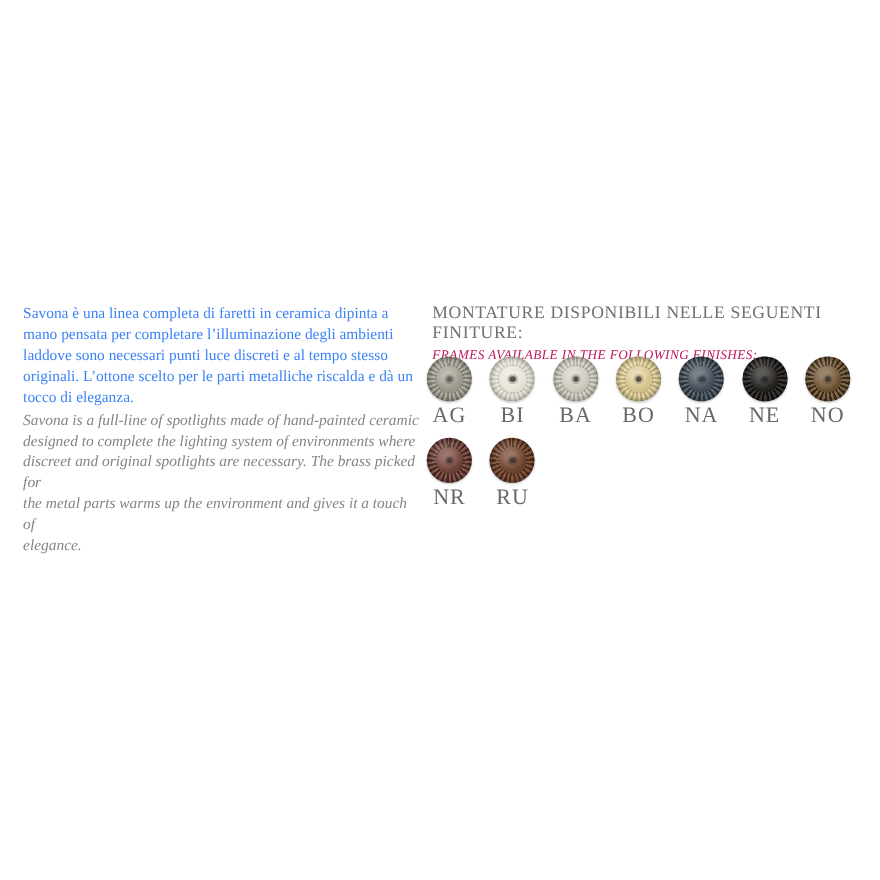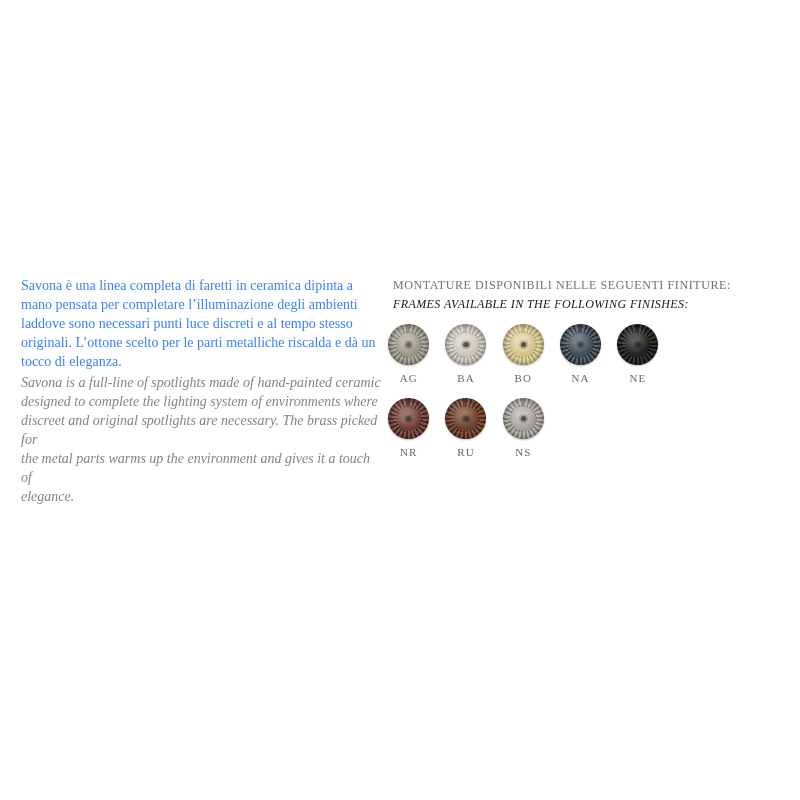--- a/index.html
+++ b/index.html
@@ -17,24 +17,24 @@
     white-space:pre-line;margin:0;
   }
   .para.en{
     font-style:italic;margin-top:2px;color:#848484;
   }
   
   .finishes-head{
     position:absolute;left:393px;top:276px;width:400px;
   }
   .finishes-head .h-it{
-    font-size:12px;line-height:18px;letter-spacing:0.6px;color:#717171;margin:0;
+    font-size:16px;line-height:18px;letter-spacing:0.6px;color:#717171;margin:0;
   }
   .finishes-head .h-en{
-    font-size:12px;line-height:18px;letter-spacing:0.4px;color:#0f172a;
+    font-size:12px;line-height:18px;letter-spacing:0.4px;color:#be185d;
     font-style:italic;margin:1px 0 0 0;
   }
   .finishes-grid{
     position:absolute;left:380px;top:324px;
     display:flex;flex-direction:column;gap:10px;
   }
   .finish-row{display:flex;}
   .cell{
     width:57.3px;display:flex;flex-direction:column;align-items:center;
   }
@@ -56,21 +56,21 @@
     background:radial-gradient(circle at 44% 38%, var(--light) 0%, var(--cone) 55%, var(--dark) 100%);
     box-shadow:0 0 3px rgba(0,0,0,.35);
   }
   .hole{
     position:absolute;left:50%;top:50%;width:22%;height:22%;
     transform:translate(-50%,-50%);border-radius:50%;
     background:var(--center);
     box-shadow:0 0 0 2px rgba(0,0,0,.22);
   }
   .code{
-    margin-top:3px;font-size:11px;line-height:20px;letter-spacing:1px;
+    margin-top:3px;font-size:20px;line-height:20px;letter-spacing:1px;
     color:#686868;
   }
 </style>
 </head>
 <body>
 
 <div class="intro">
   <p class="para it">Savona è una linea completa di faretti in ceramica dipinta a
 mano pensata per completare l’illuminazione degli ambienti
 laddove sono necessari punti luce discreti e al tempo stesso
@@ -92,20 +92,28 @@
     <div class="finish-row">
       <div class="cell">
         <div class="swatch" style="--light: #b7b3a6; --dark: #88847a; --cone: #a09c90; --center: #4a463f;">
           <div class="cone">
             <div class="hole"></div>
           </div>
         </div>
         <div class="code">AG</div>
       </div>
       <div class="cell">
+        <div class="swatch" style="--light: #f0ede4; --dark: #d6d2c5; --cone: #e8e5da; --center: #39362f;">
+          <div class="cone">
+            <div class="hole"></div>
+          </div>
+        </div>
+        <div class="code">BI</div>
+      </div>
+      <div class="cell">
         <div class="swatch" style="--light: #dedacf; --dark: #b5b1a5; --cone: #d0ccc1; --center: #39362f;">
           <div class="cone">
             <div class="hole"></div>
           </div>
         </div>
         <div class="code">BA</div>
       </div>
       <div class="cell">
         <div class="swatch" style="--light: #e8dcae; --dark: #c4b27a; --cone: #d8c78f; --center: #3a3120;">
           <div class="cone">
@@ -123,40 +131,40 @@
         <div class="code">NA</div>
       </div>
       <div class="cell">
         <div class="swatch" style="--light: #3d3a37; --dark: #141312; --cone: #282624; --center: #0b0b0a;">
           <div class="cone">
             <div class="hole"></div>
           </div>
         </div>
         <div class="code">NE</div>
       </div>
+      <div class="cell">
+        <div class="swatch" style="--light: #8a6f4e; --dark: #3f2f1e; --cone: #75593a; --center: #241a10;">
+          <div class="cone">
+            <div class="hole"></div>
+          </div>
+        </div>
+        <div class="code">NO</div>
+      </div>
     </div>
     <div class="finish-row">
       <div class="cell">
         <div class="swatch" style="--light: #8e5b51; --dark: #4e2d27; --cone: #76463d; --center: #2f1b17;">
           <div class="cone">
             <div class="hole"></div>
           </div>
         </div>
         <div class="code">NR</div>
       </div>
       <div class="cell">
         <div class="swatch" style="--light: #8d5a45; --dark: #512f1e; --cone: #714630; --center: #2d1b11;">
           <div class="cone">
             <div class="hole"></div>
           </div>
         </div>
         <div class="code">RU</div>
       </div>
-      <div class="cell">
-        <div class="swatch" style="--light: #c0beb5; --dark: #8a8880; --cone: #a9a79f; --center: #2d2d29;">
-          <div class="cone">
-            <div class="hole"></div>
-          </div>
-        </div>
-        <div class="code">NS</div>
-      </div>
     </div>
   </div>
 
 </body></html>

